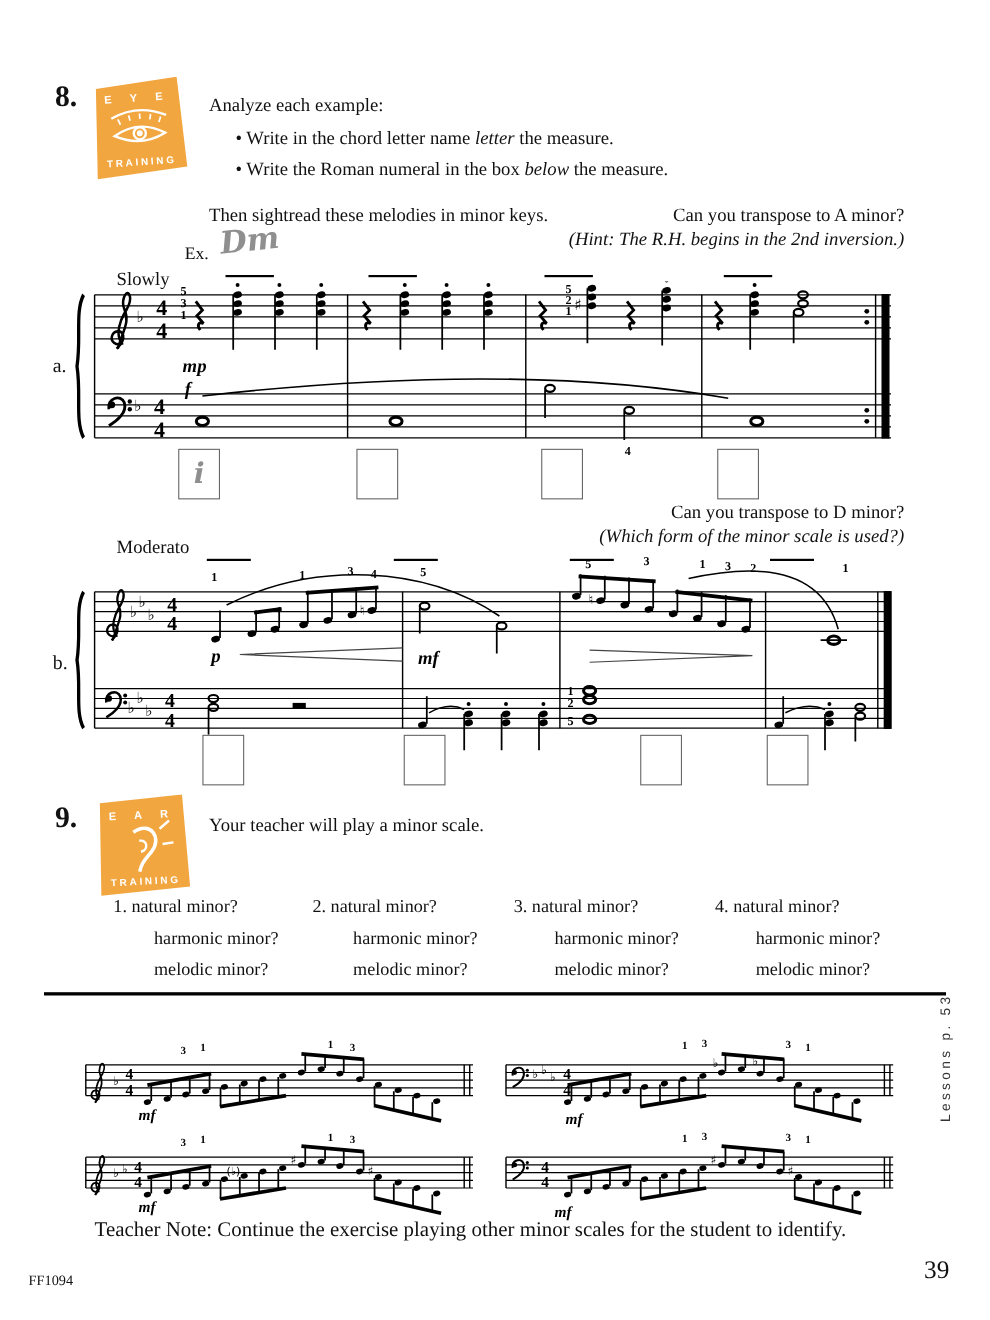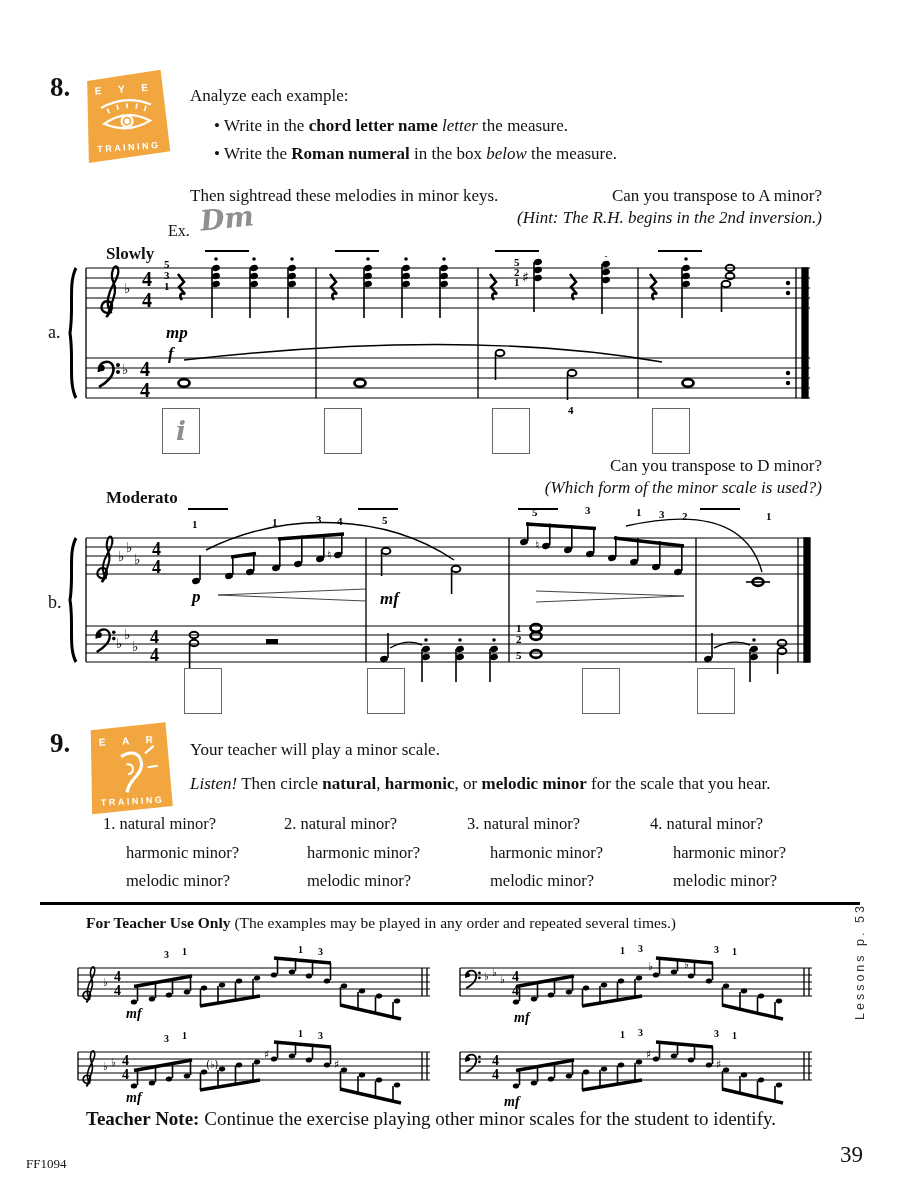--- a/index.html
+++ b/index.html
@@ -1,28 +1,28 @@
 <!DOCTYPE html>
 <html><head>
 <meta charset="utf-8">
 <style>
   html,body{margin:0;padding:0;background:#e8e8e8}
   .page{position:relative;width:900px;height:1200px;background:#fff;margin:0 auto;overflow:hidden;
         font-family:"Liberation Serif",serif;color:#111}
   .t{position:absolute;font-size:17px;white-space:nowrap}
-  .b{font-weight:bold}.i{font-style:italic}
+  .b{font-weight:normal}.i{font-style:italic}
   .num{font-size:27px;font-weight:bold}
   .r{position:absolute;right:78px;text-align:right;white-space:nowrap;font-size:17px}
   .hand{font-family:"DejaVu Serif",serif;font-style:italic;font-weight:bold;color:#8f8f8f}
   .box{position:absolute;width:36px;height:44px;border:1.5px solid #666;background:#fff;
        display:flex;align-items:center;justify-content:center}
   .mline{position:absolute;width:44px;height:2px;background:#000}
   .divider{position:absolute;left:40px;width:820px;height:3px;background:#000}
   .col{position:absolute;font-size:16.5px;line-height:28.5px;white-space:nowrap}
-  .col .ind{margin-left:23px}
+  .col .ind{margin-left:37px}
   .side{position:absolute;font-family:"Liberation Sans",sans-serif;font-size:12.5px;letter-spacing:3px;
         color:#333;transform:rotate(-90deg);transform-origin:0 0;white-space:nowrap}
   svg text{font-family:"Liberation Serif",serif;fill:#000}
   .ts{font-size:20px;font-weight:bold}
   .tss{font-size:14px;font-weight:bold}
   .fg{font-size:11px;font-weight:bold}
   .fgs{font-size:10px;font-weight:bold}
   .ac{font-family:"DejaVu Sans",sans-serif;font-size:14px}
   .acs{font-family:"DejaVu Sans",sans-serif;font-size:11px}
   .dyn{font-style:italic;font-weight:bold;font-size:17px}
@@ -348,23 +348,20 @@
     <g stroke="#fff" fill="none">
       <path d="M34 34 C50 24 60 40 50 52 C43 60 40 62 38 70" stroke-width="3.2"></path>
       <path d="M39 42 C47 41 47 51 40 52" stroke-width="2.2"></path>
       <path d="M58 32 l9 -7 M60 46 l10 -1" stroke-width="2.2"></path>
     </g>
     <text x="43" y="82" text-anchor="middle" class="bt" font-size="9" letter-spacing="2.5">TRAINING</text>
   </g>
 </svg>
 
 <div class="t" style="left:190px;top:740px">Your teacher will play a minor scale.</div>
-<div class="t" style="left:190px;top:774px">
-  <span class="i">Listen!</span><span> Then circle </span><span class="b">natural</span><span>, </span><span class="b">harmonic</span><span>, or </span><span class="b">melodic minor</span><span> for the scale that you hear.</span>
-</div>
 
 <div class="col" style="left:103px;top:810px">
   <div><span>1.</span> <span>natural minor?</span></div>
   <div class="ind">harmonic minor?</div>
   <div class="ind">melodic minor?</div>
 </div>
 <div class="col" style="left:284px;top:810px">
   <div><span>2.</span> <span>natural minor?</span></div>
   <div class="ind">harmonic minor?</div>
   <div class="ind">melodic minor?</div>
@@ -374,24 +371,20 @@
   <div class="ind">harmonic minor?</div>
   <div class="ind">melodic minor?</div>
 </div>
 <div class="col" style="left:650px;top:810px">
   <div><span>4.</span> <span>natural minor?</span></div>
   <div class="ind">harmonic minor?</div>
   <div class="ind">melodic minor?</div>
 </div>
 
 <div class="divider" style="top:902px"></div>
-<div class="t" style="left:86px;top:914px;font-size:15.5px">
-  <span class="b">For Teacher Use Only</span>
-  <span>(The examples may be played in any order and repeated several times.)</span>
-</div>
 
 <svg width="372" height="96" style="position:absolute;left:70px;top:944px">
   <path class="stf" d="M8 24 H360 M8 31 H360 M8 38 H360 M8 45 H360 M8 52 H360"></path>
   <path class="bar" d="M8 24 V52 M352 24 V52 M357 24 V52"></path>
   <use href="#trc" transform="translate(12,24) scale(0.7)"></use>
   <text x="33" y="42" class="acs">♭</text>
   <text x="44" y="37" class="tss">4</text>
   <text x="44" y="51" class="tss">4</text>
   <g>
     <use href="#nh2" x="64" y="58"></use>

